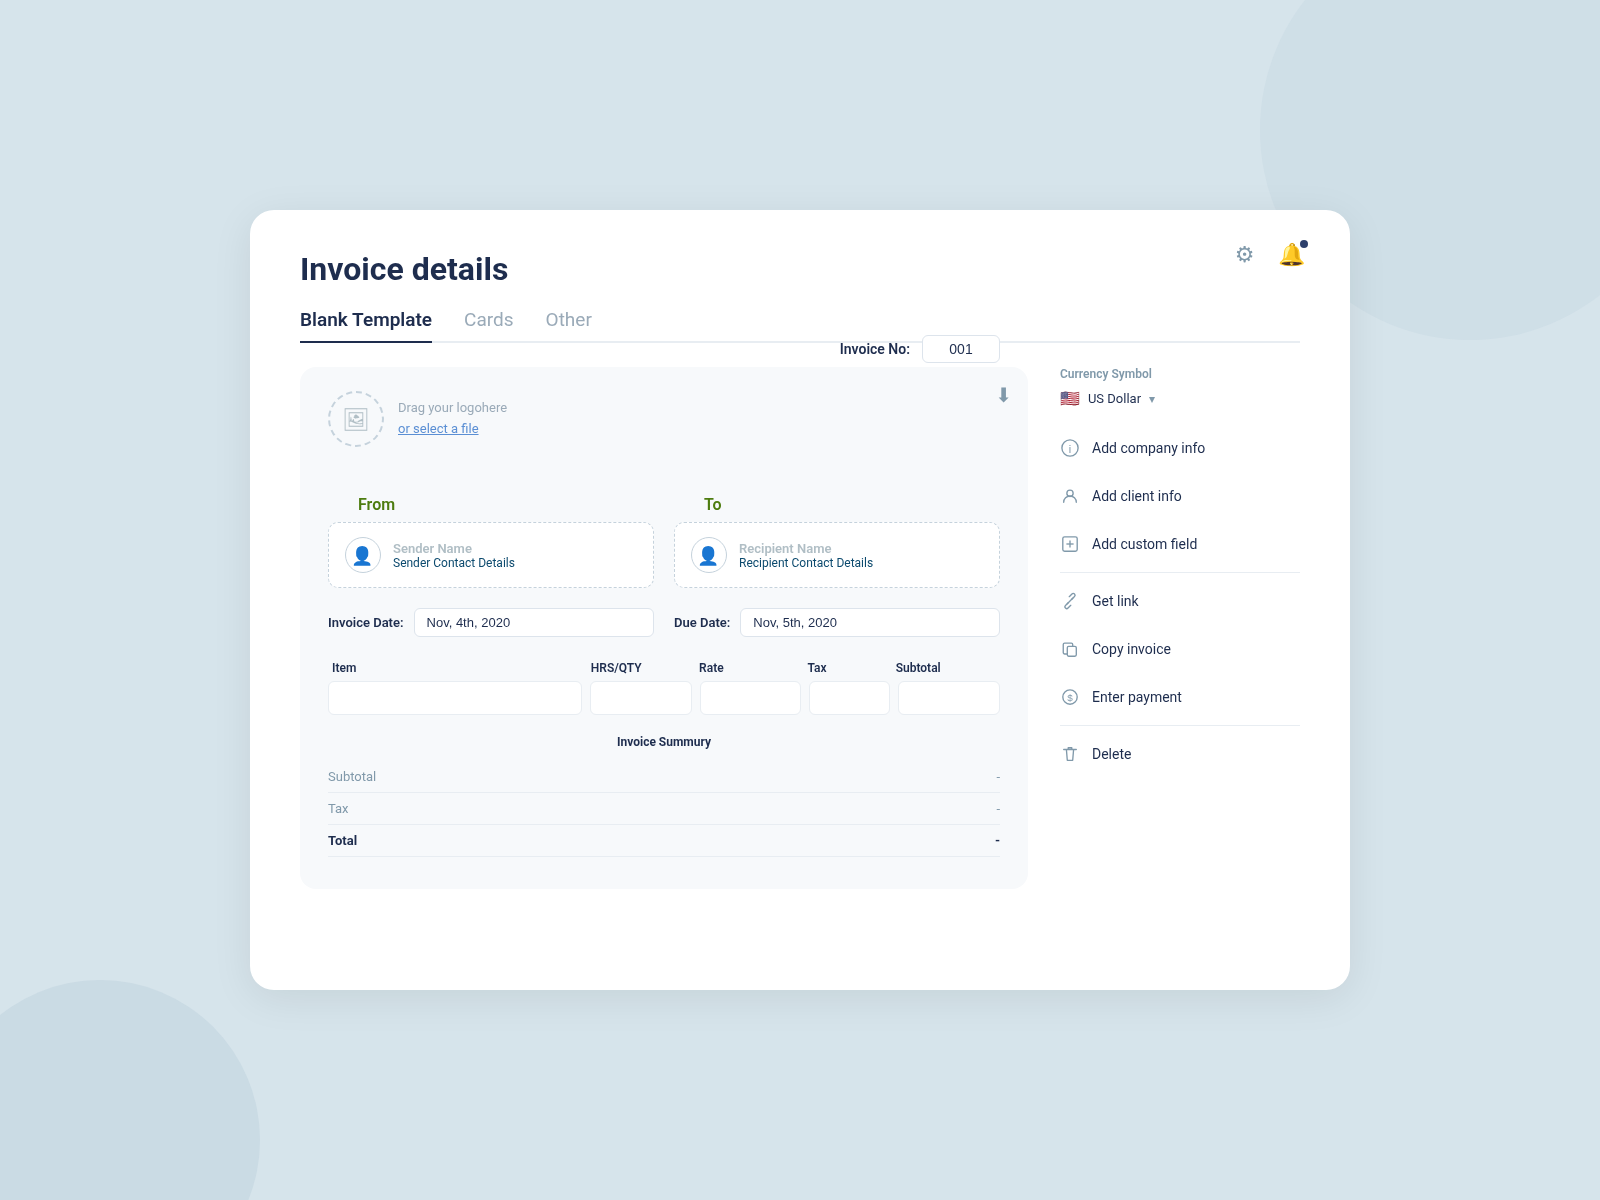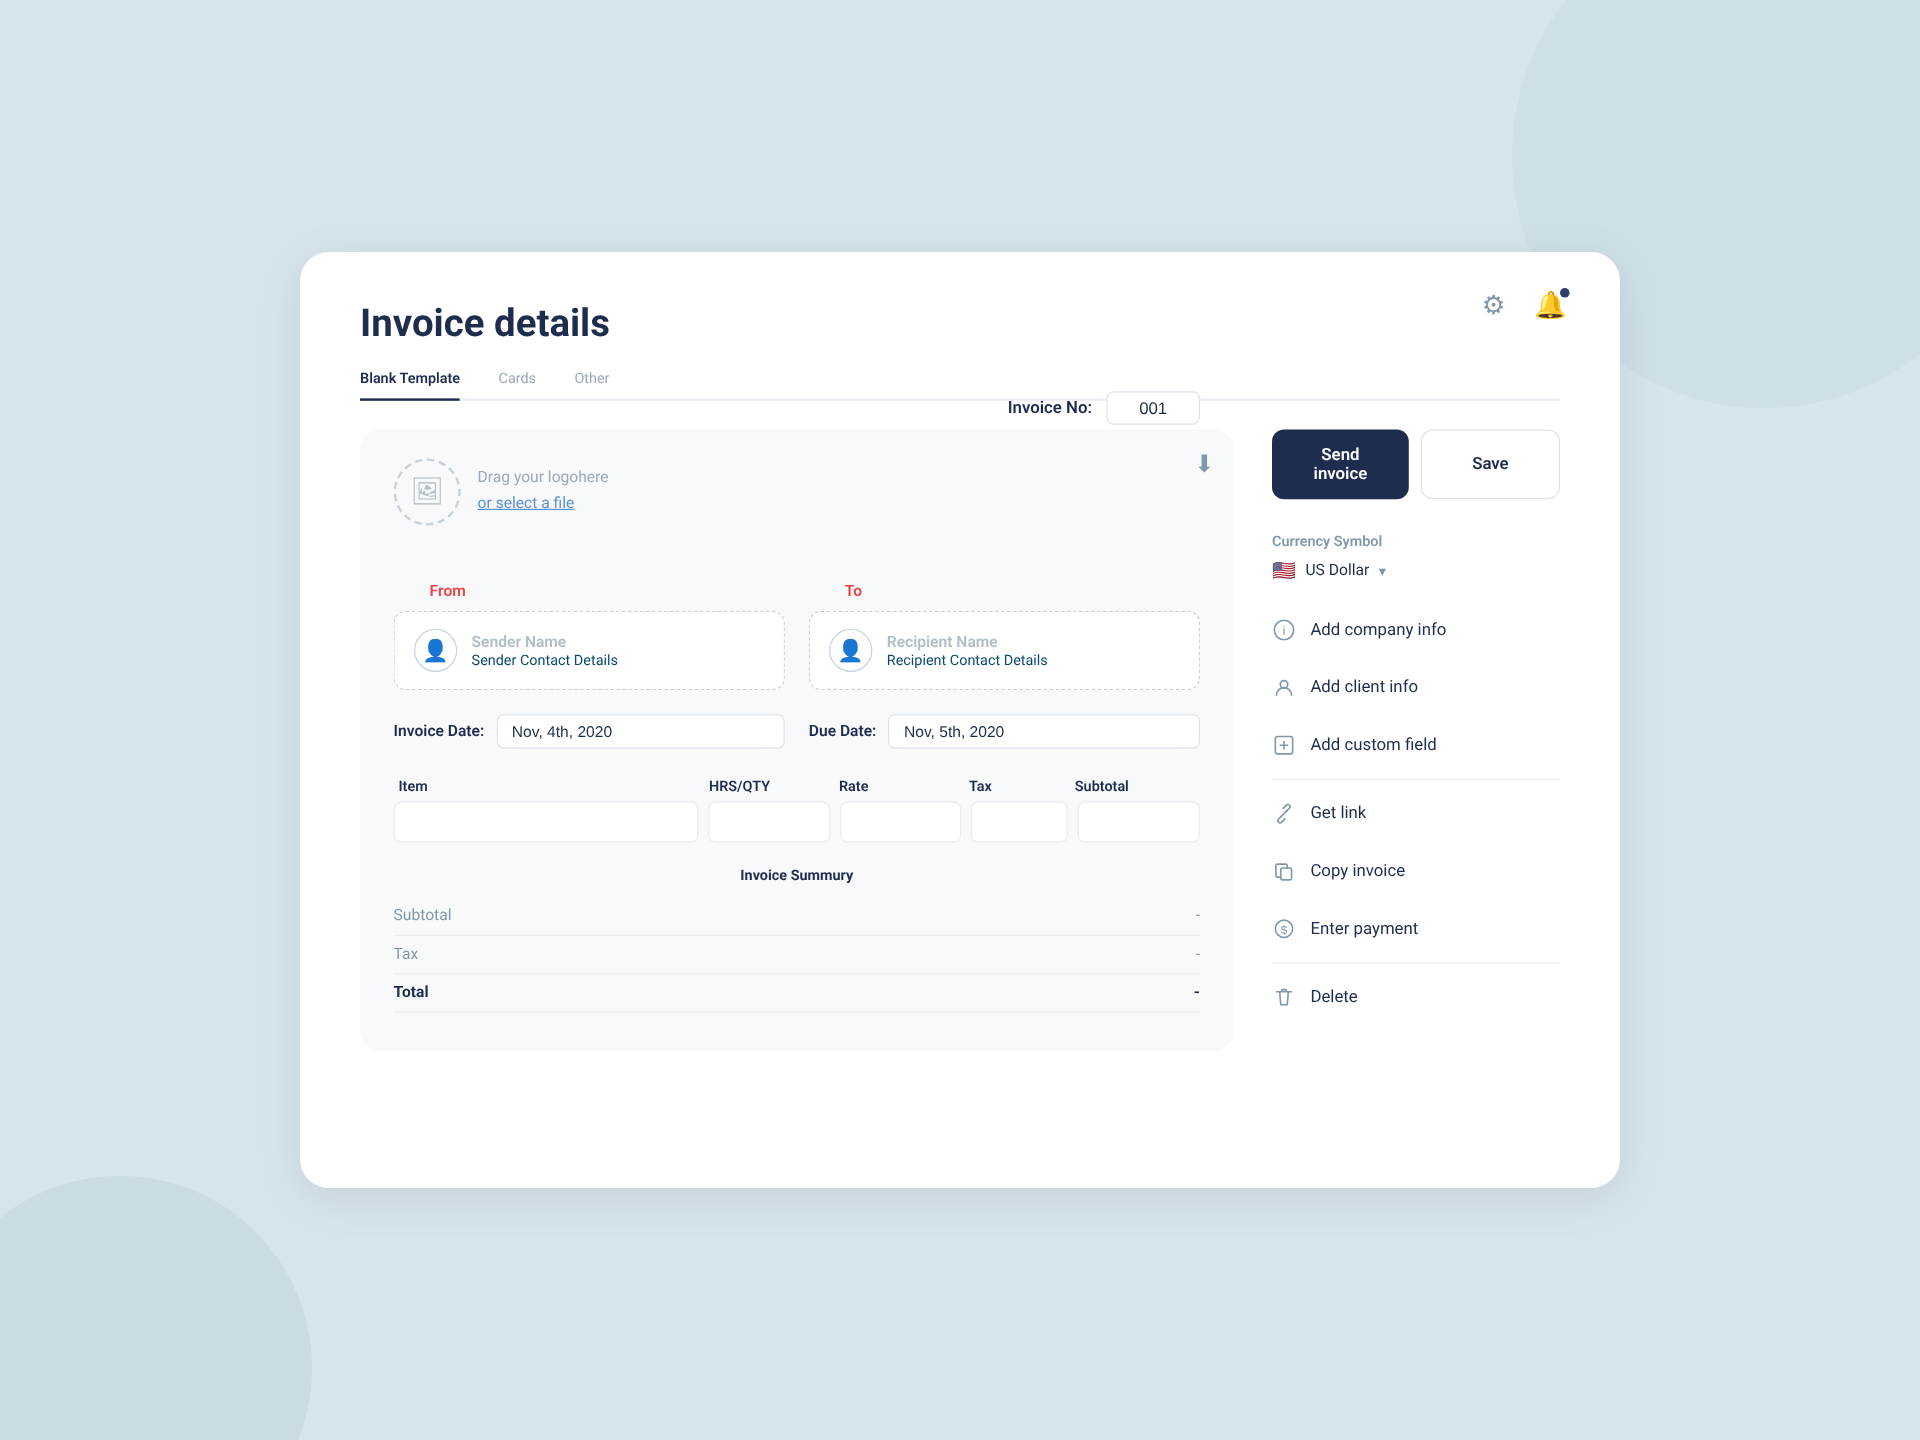--- a/index.html
+++ b/index.html
@@ -88,21 +88,21 @@
 
     
     .tabs {
       display: flex;
       gap: 32px;
       border-bottom: 2px solid #e8edf2;
       margin-bottom: 24px;
     }
     .tab {
       padding-bottom: 10px;
-      font-size: 12px;
+      font-size: 19px;
       color: #9aaab8;
       cursor: pointer;
       background: none;
       border: none;
       font-family: inherit;
     }
     .tab.active {
       color: #1e2d4e;
       font-weight: 600;
       border-bottom: 2px solid #1e2d4e;
@@ -192,23 +192,23 @@
     
     .from-to-row {
       display: flex;
       gap: 20px;
       margin-bottom: 20px;
     }
     .from-to-section {
       flex: 1;
     }
     .from-to-label {
-      font-size: 13px;
-      font-weight: 600;
-      color: #ef4444;
+      font-size: 16px;
+      font-weight: 600;
+      color: #4d7c0f;
       margin-bottom: 8px;
       padding-left: 30px;
     }
     .contact-card {
       border: 1.5px dashed #c5d2dc;
       border-radius: 10px;
       padding: 14px 16px;
       display: flex;
       align-items: center;
       gap: 12px;
@@ -539,24 +539,20 @@
         <div class="summary-row total">
           <span>Total</span>
           <span>-</span>
         </div>
       </div>
 
     </div>
 
     <div class="right-sidebar">
 
-      <div class="action-buttons">
-        <button class="btn-send">Send invoice</button>
-        <button class="btn-save">Save</button>
-      </div>
 
       <div class="currency-section">
         <div class="currency-label">Currency Symbol</div>
         <div class="currency-select">
           <span class="flag">🇺🇸</span>
           <span>US Dollar</span>
           <span class="currency-chevron">▾</span>
         </div>
       </div>
 

